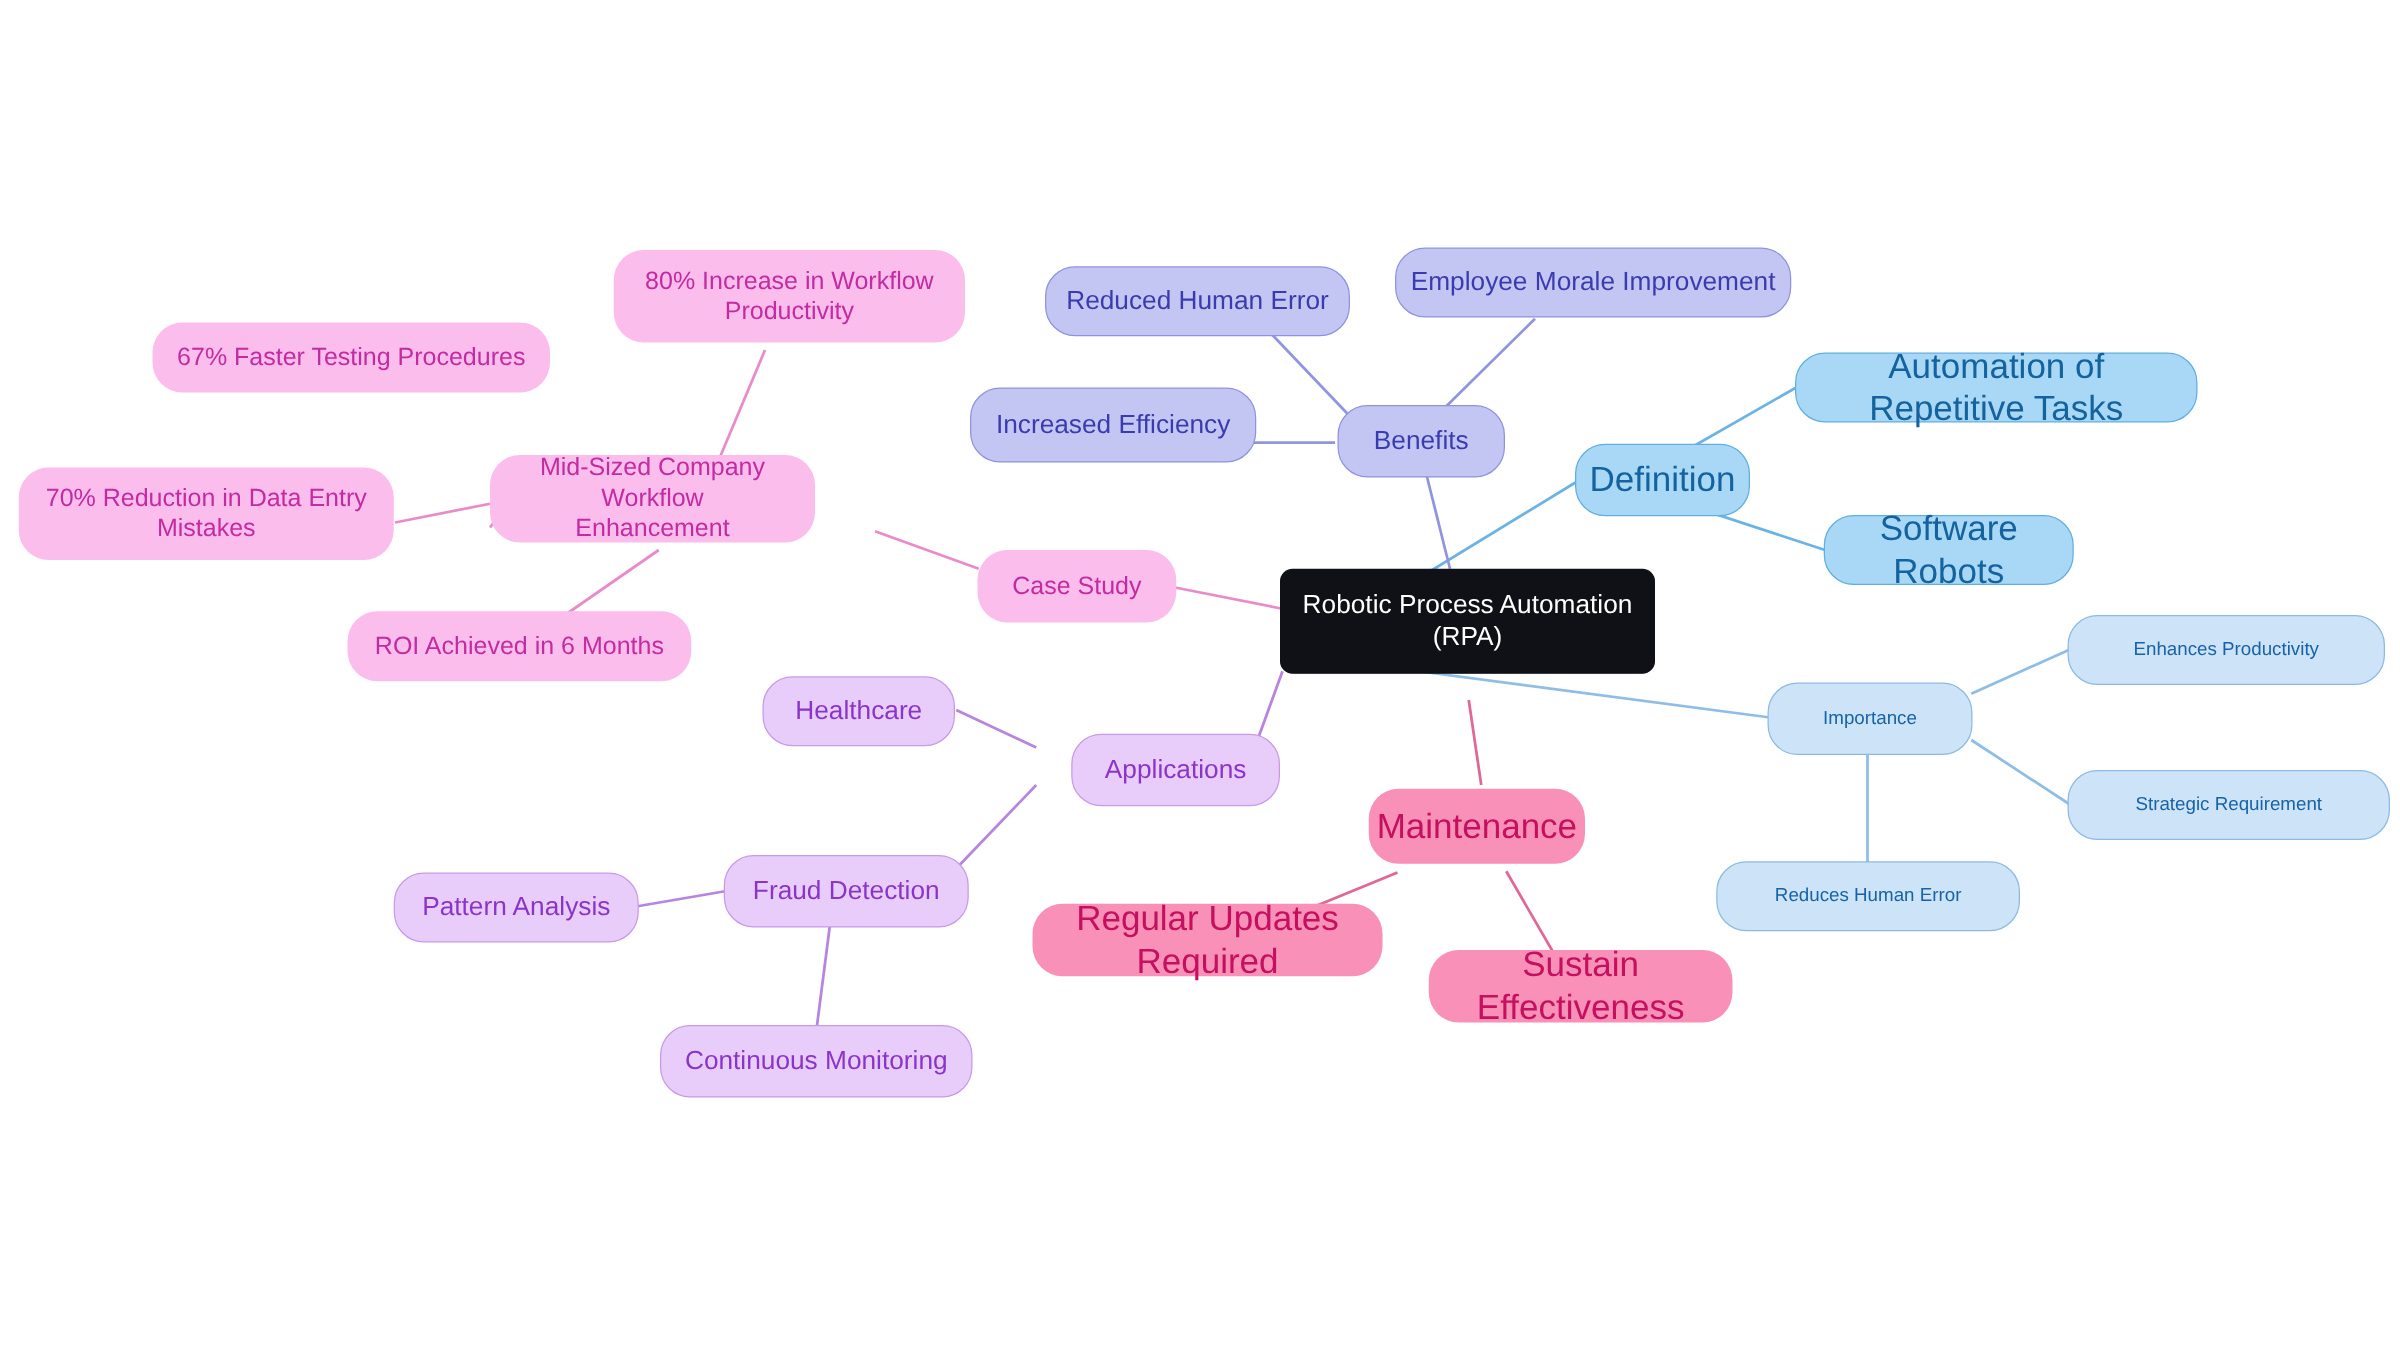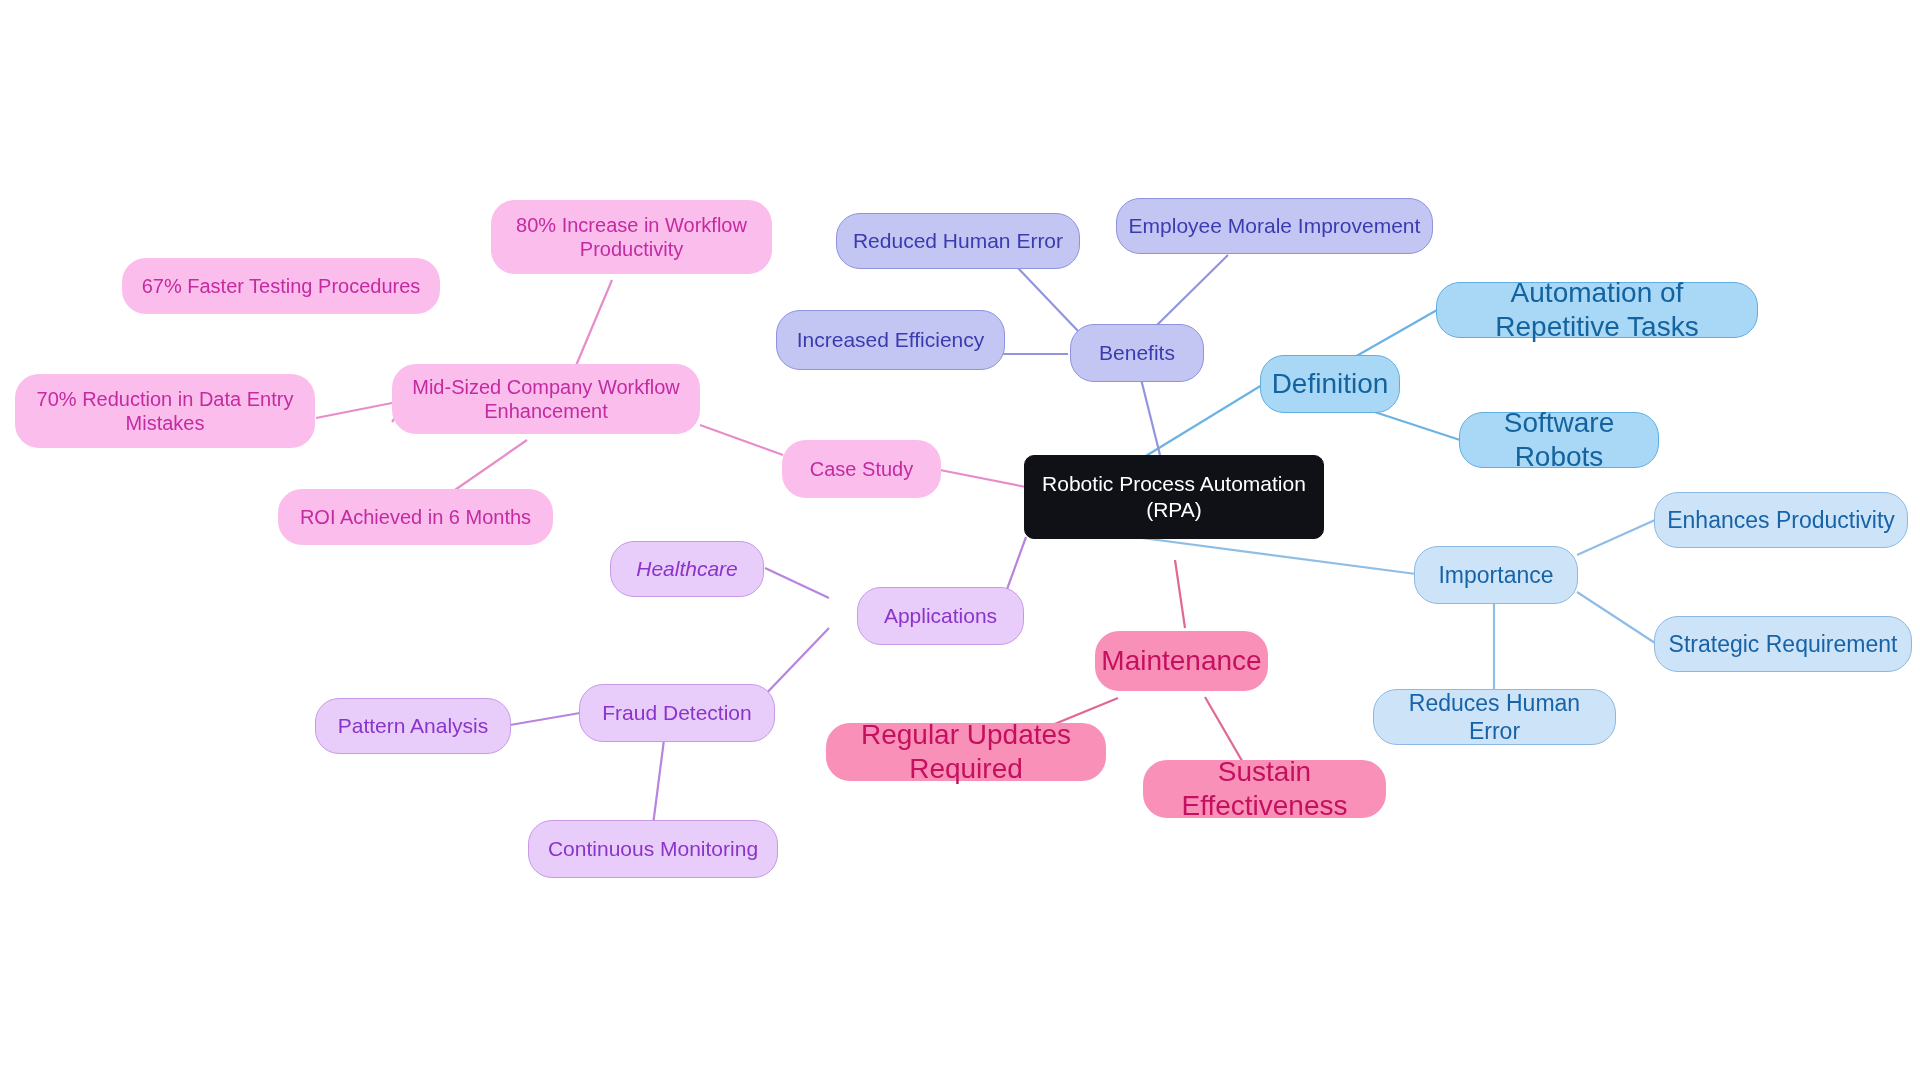--- a/index.html
+++ b/index.html
@@ -46,21 +46,21 @@
   .node.blue-dark {
     background: #a8d8f5;
     border: 1.6px solid #61aee0;
     color: #14639e;
     font-size: 28px;
   }
   .node.blue-light {
     background: #cde3f8;
     border: 1.6px solid #8db9e3;
     color: #1763a8;
-    font-size: 23px;
+    font-size: 15px;
   }
   .node.periwinkle {
     background: #c3c6f2;
     border: 1.6px solid #8f93dd;
     color: #3b3bb0;
     font-size: 21px;
   }
   .node.pink-light {
     background: #fbbdec;
     border: none;
@@ -130,31 +130,31 @@
   <div class="node blue-light" style="left:1654px; top:492px; width:254px; height:56px;">Enhances Productivity</div>
   <div class="node blue-light" style="left:1654px; top:616px; width:258px; height:56px;">Strategic Requirement</div>
   <div class="node blue-light" style="left:1373px; top:689px; width:243px; height:56px;">Reduces Human Error</div>
 
   <div class="node periwinkle" style="left:1070px; top:324px; width:134px; height:58px;">Benefits</div>
   <div class="node periwinkle" style="left:776px; top:310px; width:229px; height:60px;">Increased Efficiency</div>
   <div class="node periwinkle" style="left:836px; top:213px; width:244px; height:56px;">Reduced Human Error</div>
   <div class="node periwinkle" style="left:1116px; top:198px; width:317px; height:56px;">Employee Morale Improvement</div>
 
   <div class="node pink-light" style="left:782px; top:440px; width:159px; height:58px;">Case Study</div>
-  <div class="node pink-light" style="left:392px; top:364px; width:308px; height:70px;">Mid-Sized Company Workflow
+  <div class="node pink-light" style="left:392px; top:364px; width:260px; height:70px;">Mid-Sized Company Workflow
 Enhancement</div>
   <div class="node pink-light" style="left:122px; top:258px; width:318px; height:56px;">67% Faster Testing Procedures</div>
   <div class="node pink-light" style="left:491px; top:200px; width:281px; height:74px;">80% Increase in Workflow
 Productivity</div>
   <div class="node pink-light" style="left:15px; top:374px; width:300px; height:74px;">70% Reduction in Data Entry
 Mistakes</div>
   <div class="node pink-light" style="left:278px; top:489px; width:275px; height:56px;">ROI Achieved in 6 Months</div>
 
   <div class="node orchid" style="left:857px; top:587px; width:167px; height:58px;">Applications</div>
-  <div class="node orchid" style="left:610px; top:541px; width:154px; height:56px;font-style:italic;">Healthcare</div>
+  <div class="node orchid" style="left:610px; top:541px; width:154px; height:56px;">Healthcare</div>
   <div class="node orchid" style="left:579px; top:684px; width:196px; height:58px;">Fraud Detection</div>
   <div class="node orchid" style="left:315px; top:698px; width:196px; height:56px;">Pattern Analysis</div>
   <div class="node orchid" style="left:528px; top:820px; width:250px; height:58px;">Continuous Monitoring</div>
 
   <div class="node hotpink" style="left:1095px; top:631px; width:173px; height:60px;">Maintenance</div>
   <div class="node hotpink" style="left:826px; top:723px; width:280px; height:58px;">Regular Updates Required</div>
   <div class="node hotpink" style="left:1143px; top:760px; width:243px; height:58px;">Sustain Effectiveness</div>
 
 </div>
 

